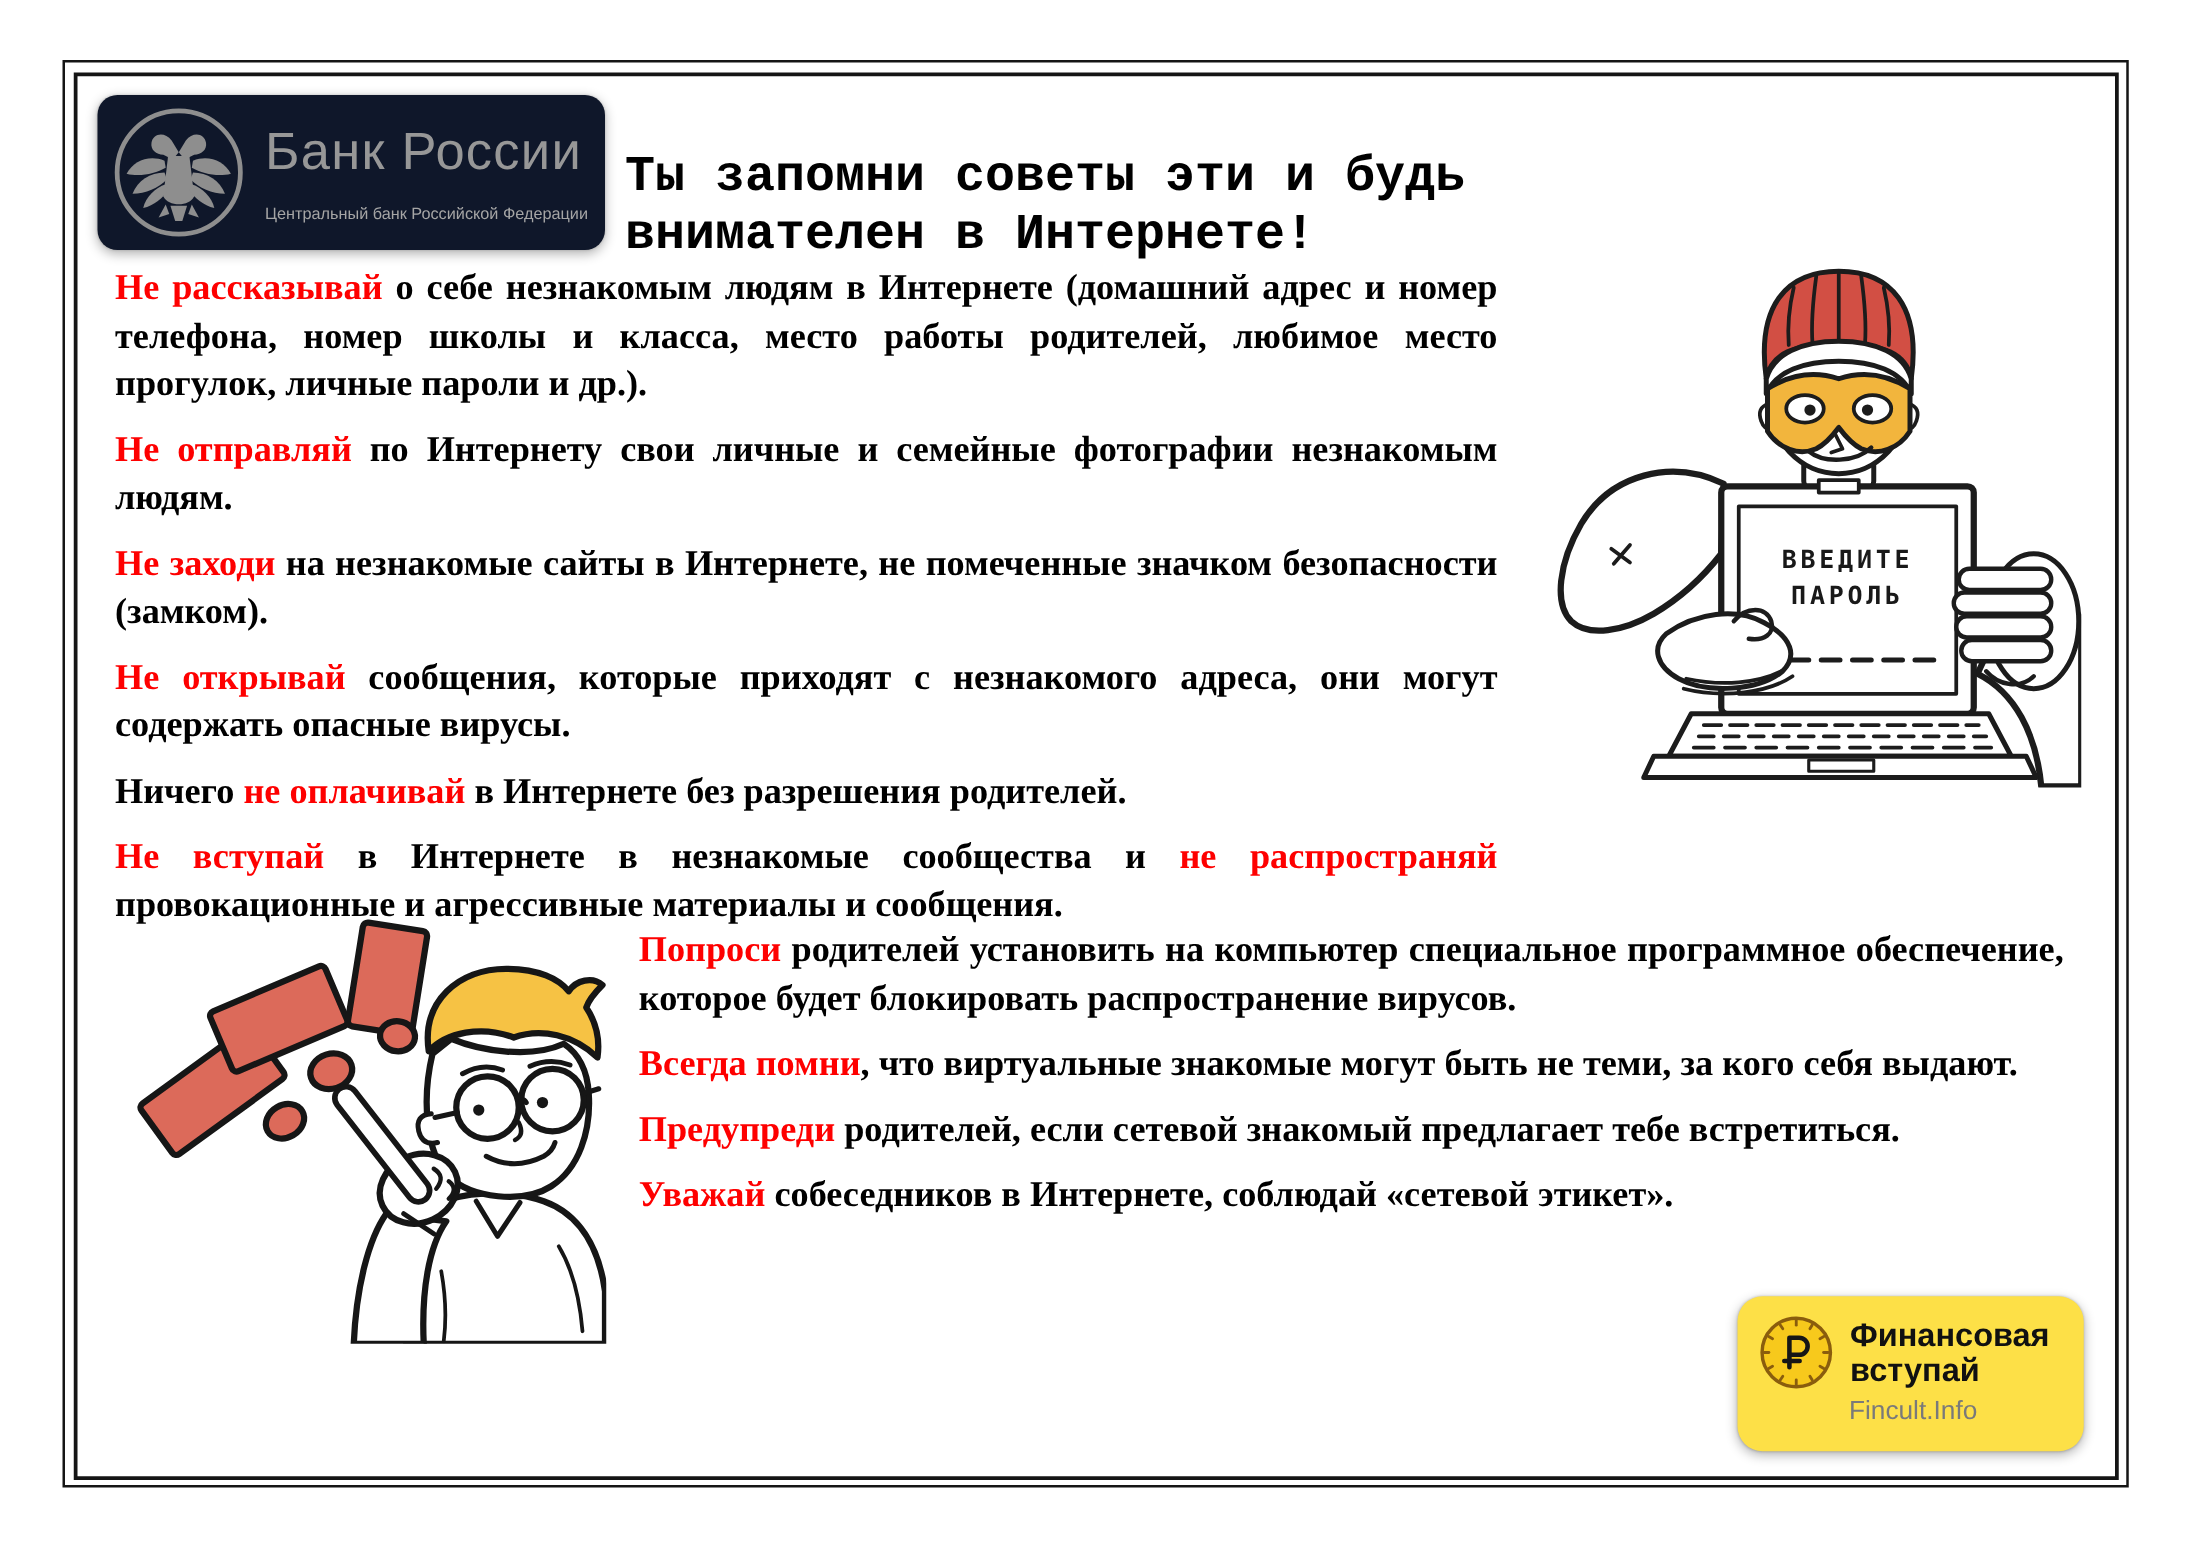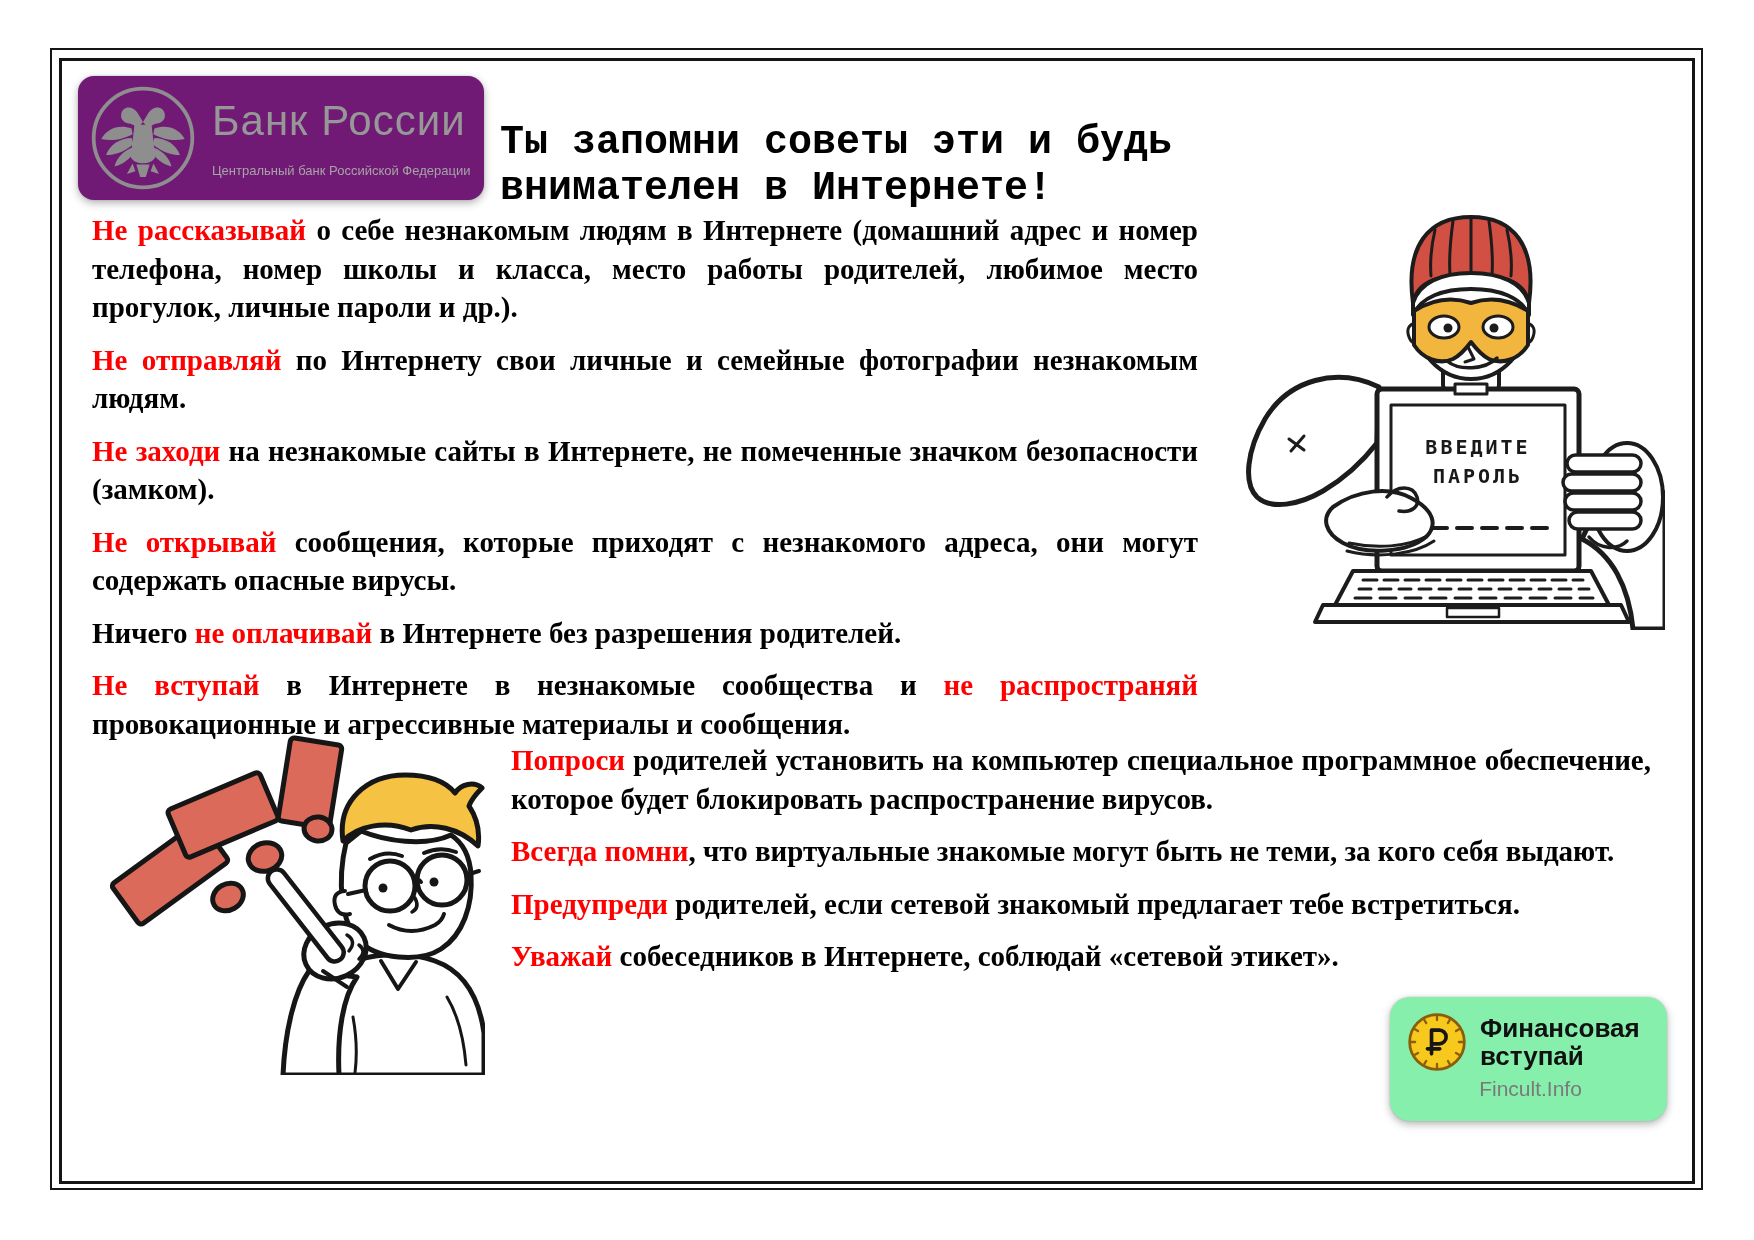--- a/index.html
+++ b/index.html
@@ -4,21 +4,21 @@
 <style>
   html,body{margin:0;padding:0;background:#fff;}
   .poster{position:relative;width:1754px;height:1240px;background:#fff;overflow:hidden;
           font-family:"Liberation Serif",serif;}
   .frame-outer{position:absolute;left:50px;top:48px;width:1653px;height:1142px;
                border:2px solid #151515;box-sizing:border-box;}
   .frame-inner{position:absolute;left:59px;top:58px;width:1636px;height:1126px;
                border:3px solid #151515;box-sizing:border-box;}
 
   
-  .bank-card{position:absolute;left:78px;top:76px;width:406px;height:124px;background:#701a75;
+  .bank-card{position:absolute;left:78px;top:76px;width:406px;height:124px;background:#0f172a;
              border-radius:16px;box-shadow:0 3px 9px rgba(0,0,0,.30),0 0 2px rgba(0,0,0,.18);
              display:flex;align-items:center;box-sizing:border-box;padding:6px 10px;}
   .bank-eagle{flex:0 0 auto;width:110px;height:110px;}
   .bank-text{margin-left:14px;display:flex;flex-direction:column;}
   .bank-title{font-family:"Liberation Sans",sans-serif;font-size:42px;line-height:46px;
               color:#979797;letter-spacing:1px;white-space:nowrap;}
   .bank-subtitle{font-family:"Liberation Sans",sans-serif;font-size:13px;color:#a5a5a5;
                  margin-top:19px;white-space:nowrap;}
 
   
@@ -33,21 +33,21 @@
        text-align:justify;}
   .red{color:#fe0000;}
 
   
   .hacker-art{position:absolute;left:1237px;top:207px;width:428px;height:423px;}
   .pointer-art{position:absolute;left:85px;top:635px;width:400px;height:440px;}
   .laptop-screen-text{font-family:"DejaVu Sans Mono",monospace;font-weight:bold;
                       font-size:20px;letter-spacing:3px;fill:#191919;text-anchor:middle;}
 
   
-  .fincult-card{position:absolute;left:1390px;top:997px;width:277px;height:124px;background:#86efac;
+  .fincult-card{position:absolute;left:1390px;top:1037px;width:277px;height:124px;background:#fde047;
                 border-radius:20px;box-shadow:0 3px 9px rgba(0,0,0,.30),0 0 2px rgba(0,0,0,.18);
                 box-sizing:border-box;padding:14px 12px 8px 16px;
                 display:flex;flex-direction:column;align-items:stretch;}
   .fincult-row{display:flex;align-items:center;}
   .fincult-coin{flex:0 0 auto;width:62px;height:62px;}
   .fincult-name{margin-left:12px;font-family:"Liberation Sans",sans-serif;font-weight:bold;
                 font-size:26px;line-height:28px;color:#111;}
   .fincult-link{display:block;text-align:center;margin-top:4px;
                 font-family:"Liberation Sans",sans-serif;font-size:21px;color:#7a7a7a;
                 cursor:pointer;}

